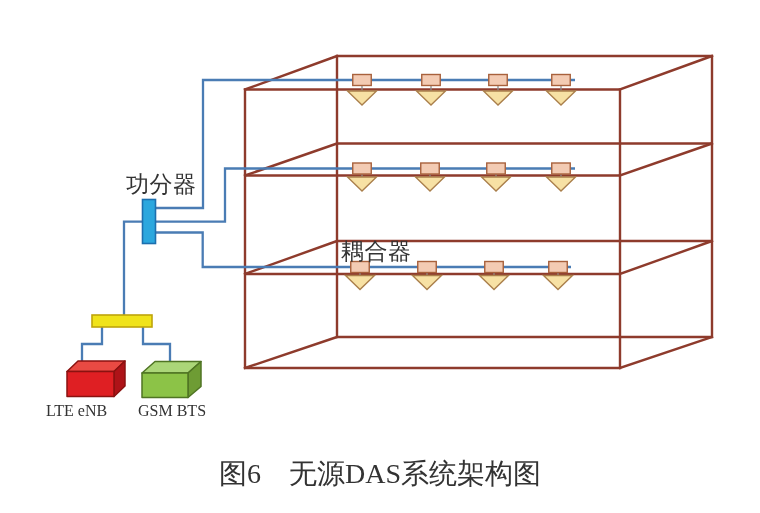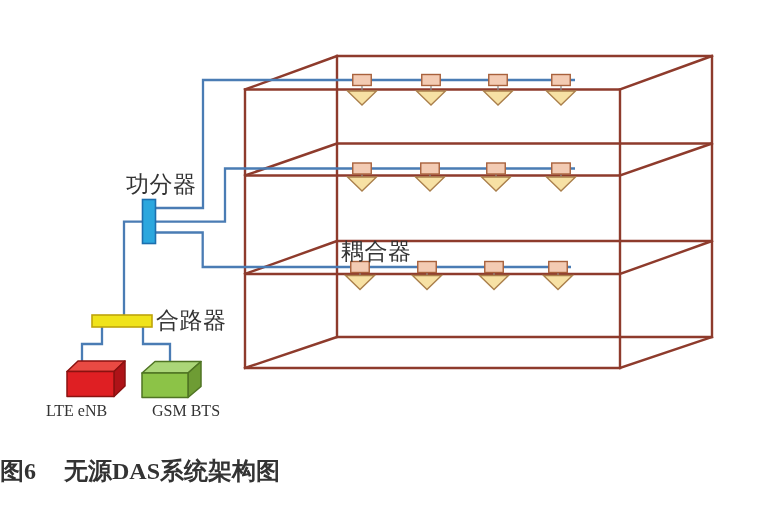--- a/index.html
+++ b/index.html
@@ -23,22 +23,22 @@
   .gsm-front{fill:var(--gsm_front);stroke:var(--gsm_border);stroke-width:1.5;stroke-linejoin:round;}
   .gsm-top{fill:var(--gsm_top);stroke:var(--gsm_border);stroke-width:1.5;stroke-linejoin:round;}
   .gsm-side{fill:var(--gsm_side);stroke:var(--gsm_border);stroke-width:1.5;stroke-linejoin:round;}
 
   .label{
     position:absolute;color:var(--text);font-size:23px;line-height:1.0;
     white-space:nowrap;letter-spacing:0.5px;
   }
   .label.latin{font-size:16px;letter-spacing:0;}
   .caption{
-    position:absolute;left:0;top:459px;width:760px;text-align:left;
-    color:var(--text);font-size:24px;line-height:1.05;white-space:nowrap;font-weight:bold;
+    position:absolute;left:0;top:459px;width:760px;text-align:center;
+    color:var(--text);font-size:28px;line-height:1.05;white-space:nowrap;
   }
   .caption .cap-title{margin-left:28px;}
 </style>
 </head>
 <body>
 
 <div class="stage">
   <svg width="760" height="513" viewBox="0 0 760 513">
 
     <g>
@@ -117,20 +117,19 @@
       <g>
         <polygon class="gsm-top" points="142,373 155,361.5 201,361.5 188,373"></polygon>
         <polygon class="gsm-side" points="188,373 201,361.5 201,386.5 188,397.5"></polygon>
         <rect class="gsm-front" x="142" y="373" width="46" height="24.5"></rect>
       </g>
     </g>
   </svg>
 
   <div class="label" style="left:126px;top:173px;">功分器</div>
   <div class="label" style="left:341px;top:240px;">耦合器</div>
-  <div class="label" style="left:156px;top:309px;">合路器</div>
   <div class="label latin" style="left:46px;top:403px;">LTE eNB</div>
-  <div class="label latin" style="left:152px;top:403px;">GSM BTS</div>
+  <div class="label latin" style="left:138px;top:403px;">GSM BTS</div>
 
   <div class="caption">
     <span>图6</span><span class="cap-title">无源DAS系统架构图</span>
   </div>
 </div>
 
 </body></html>

